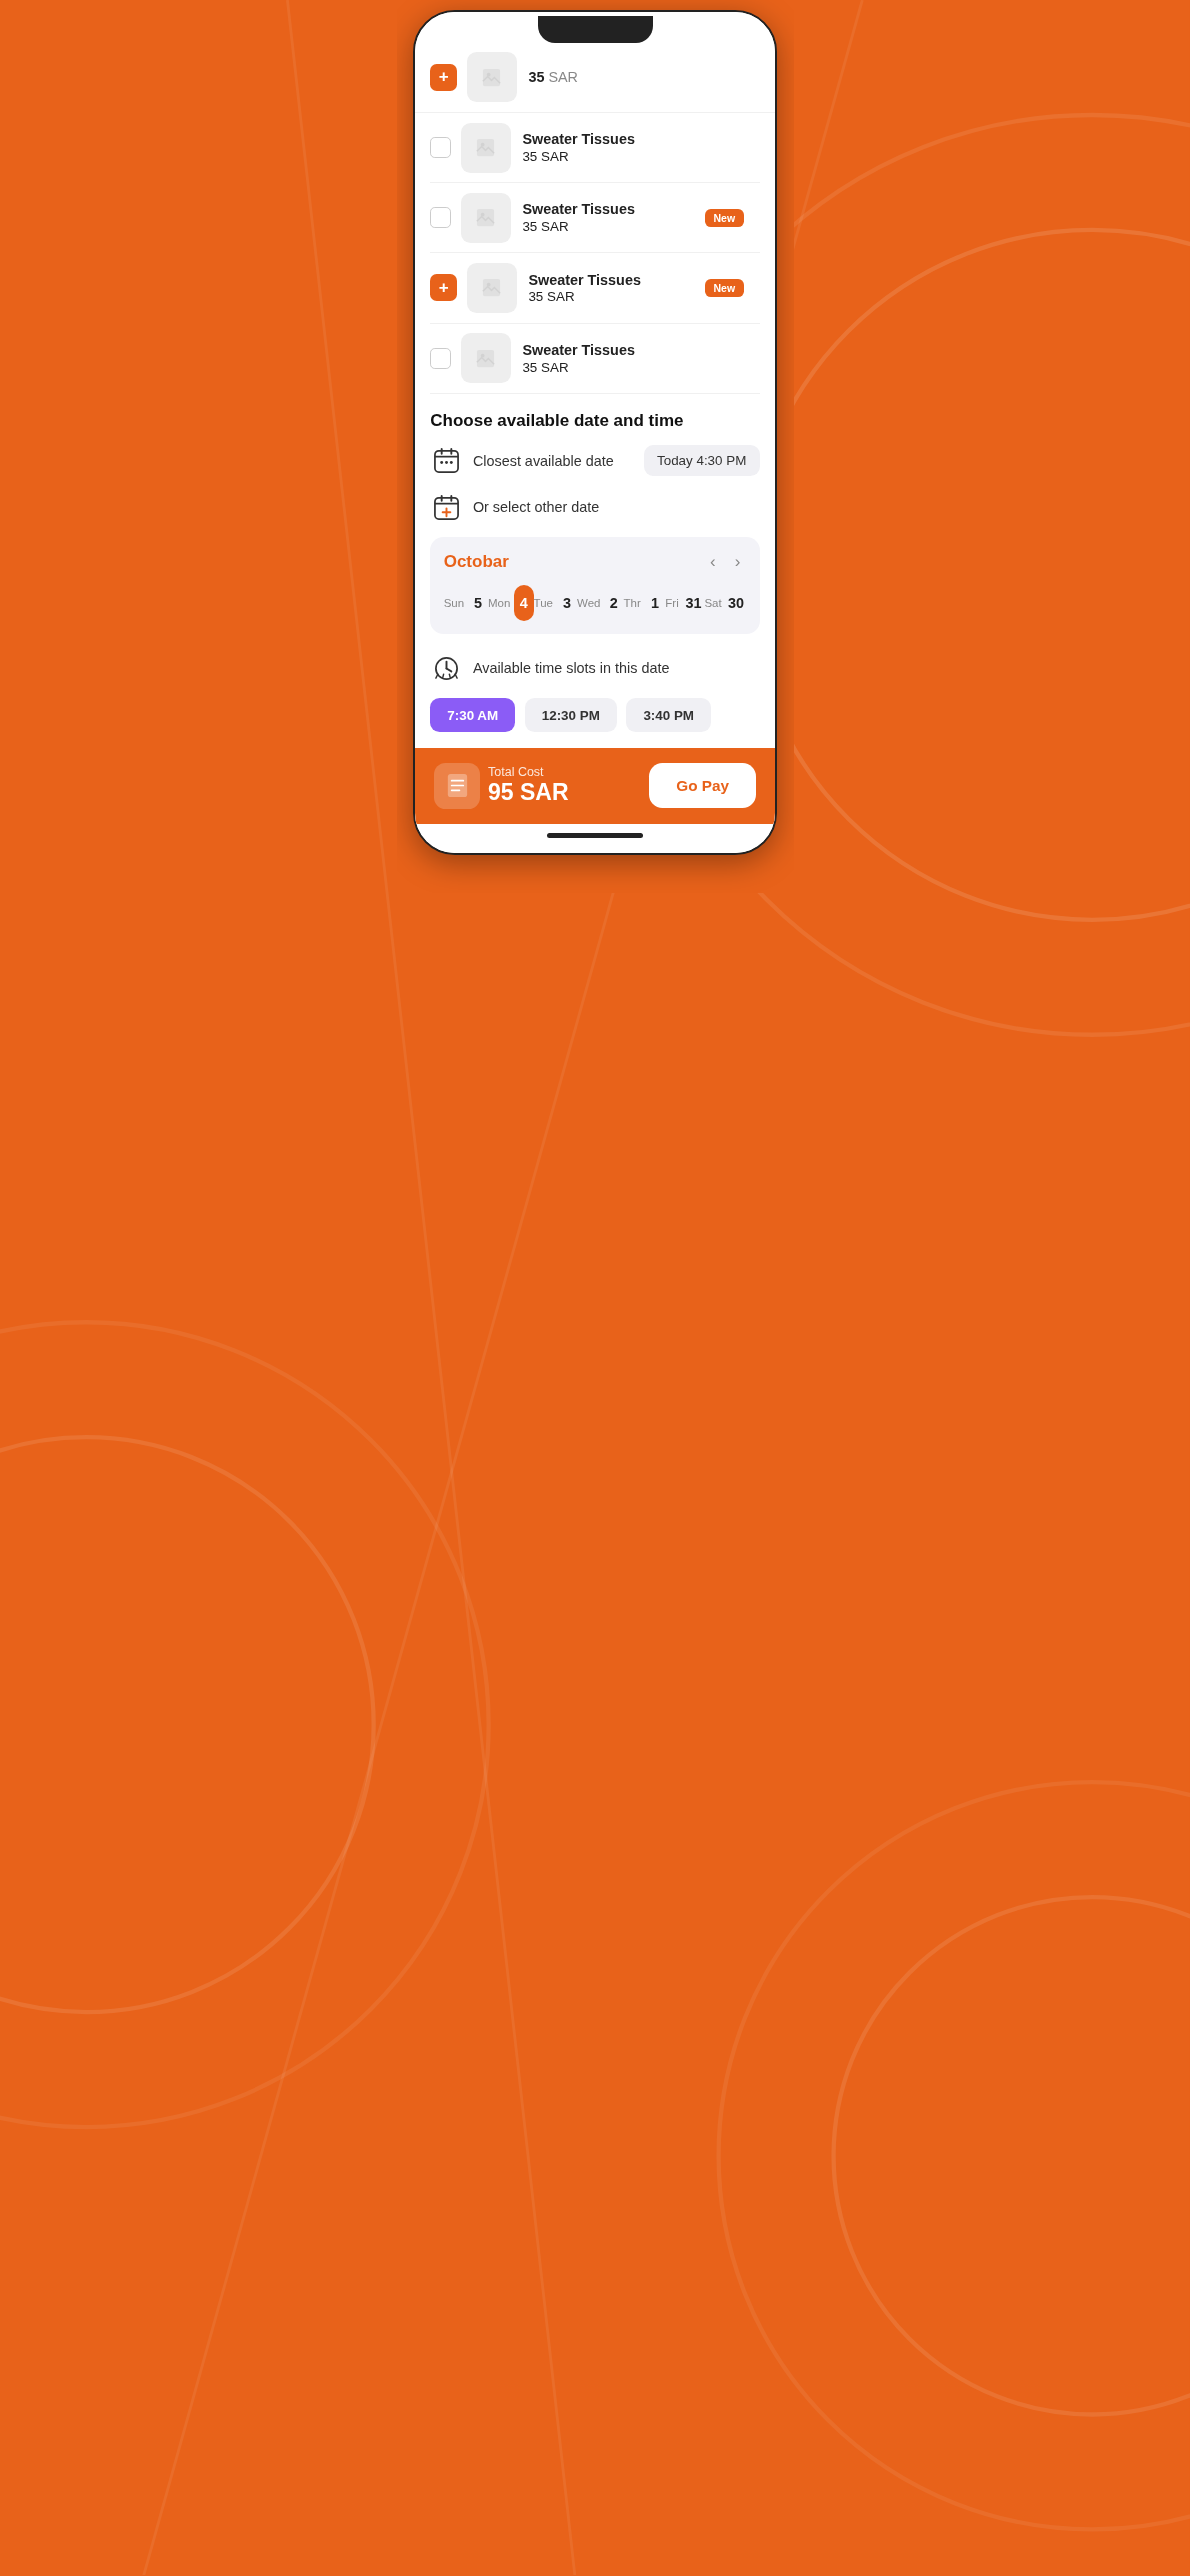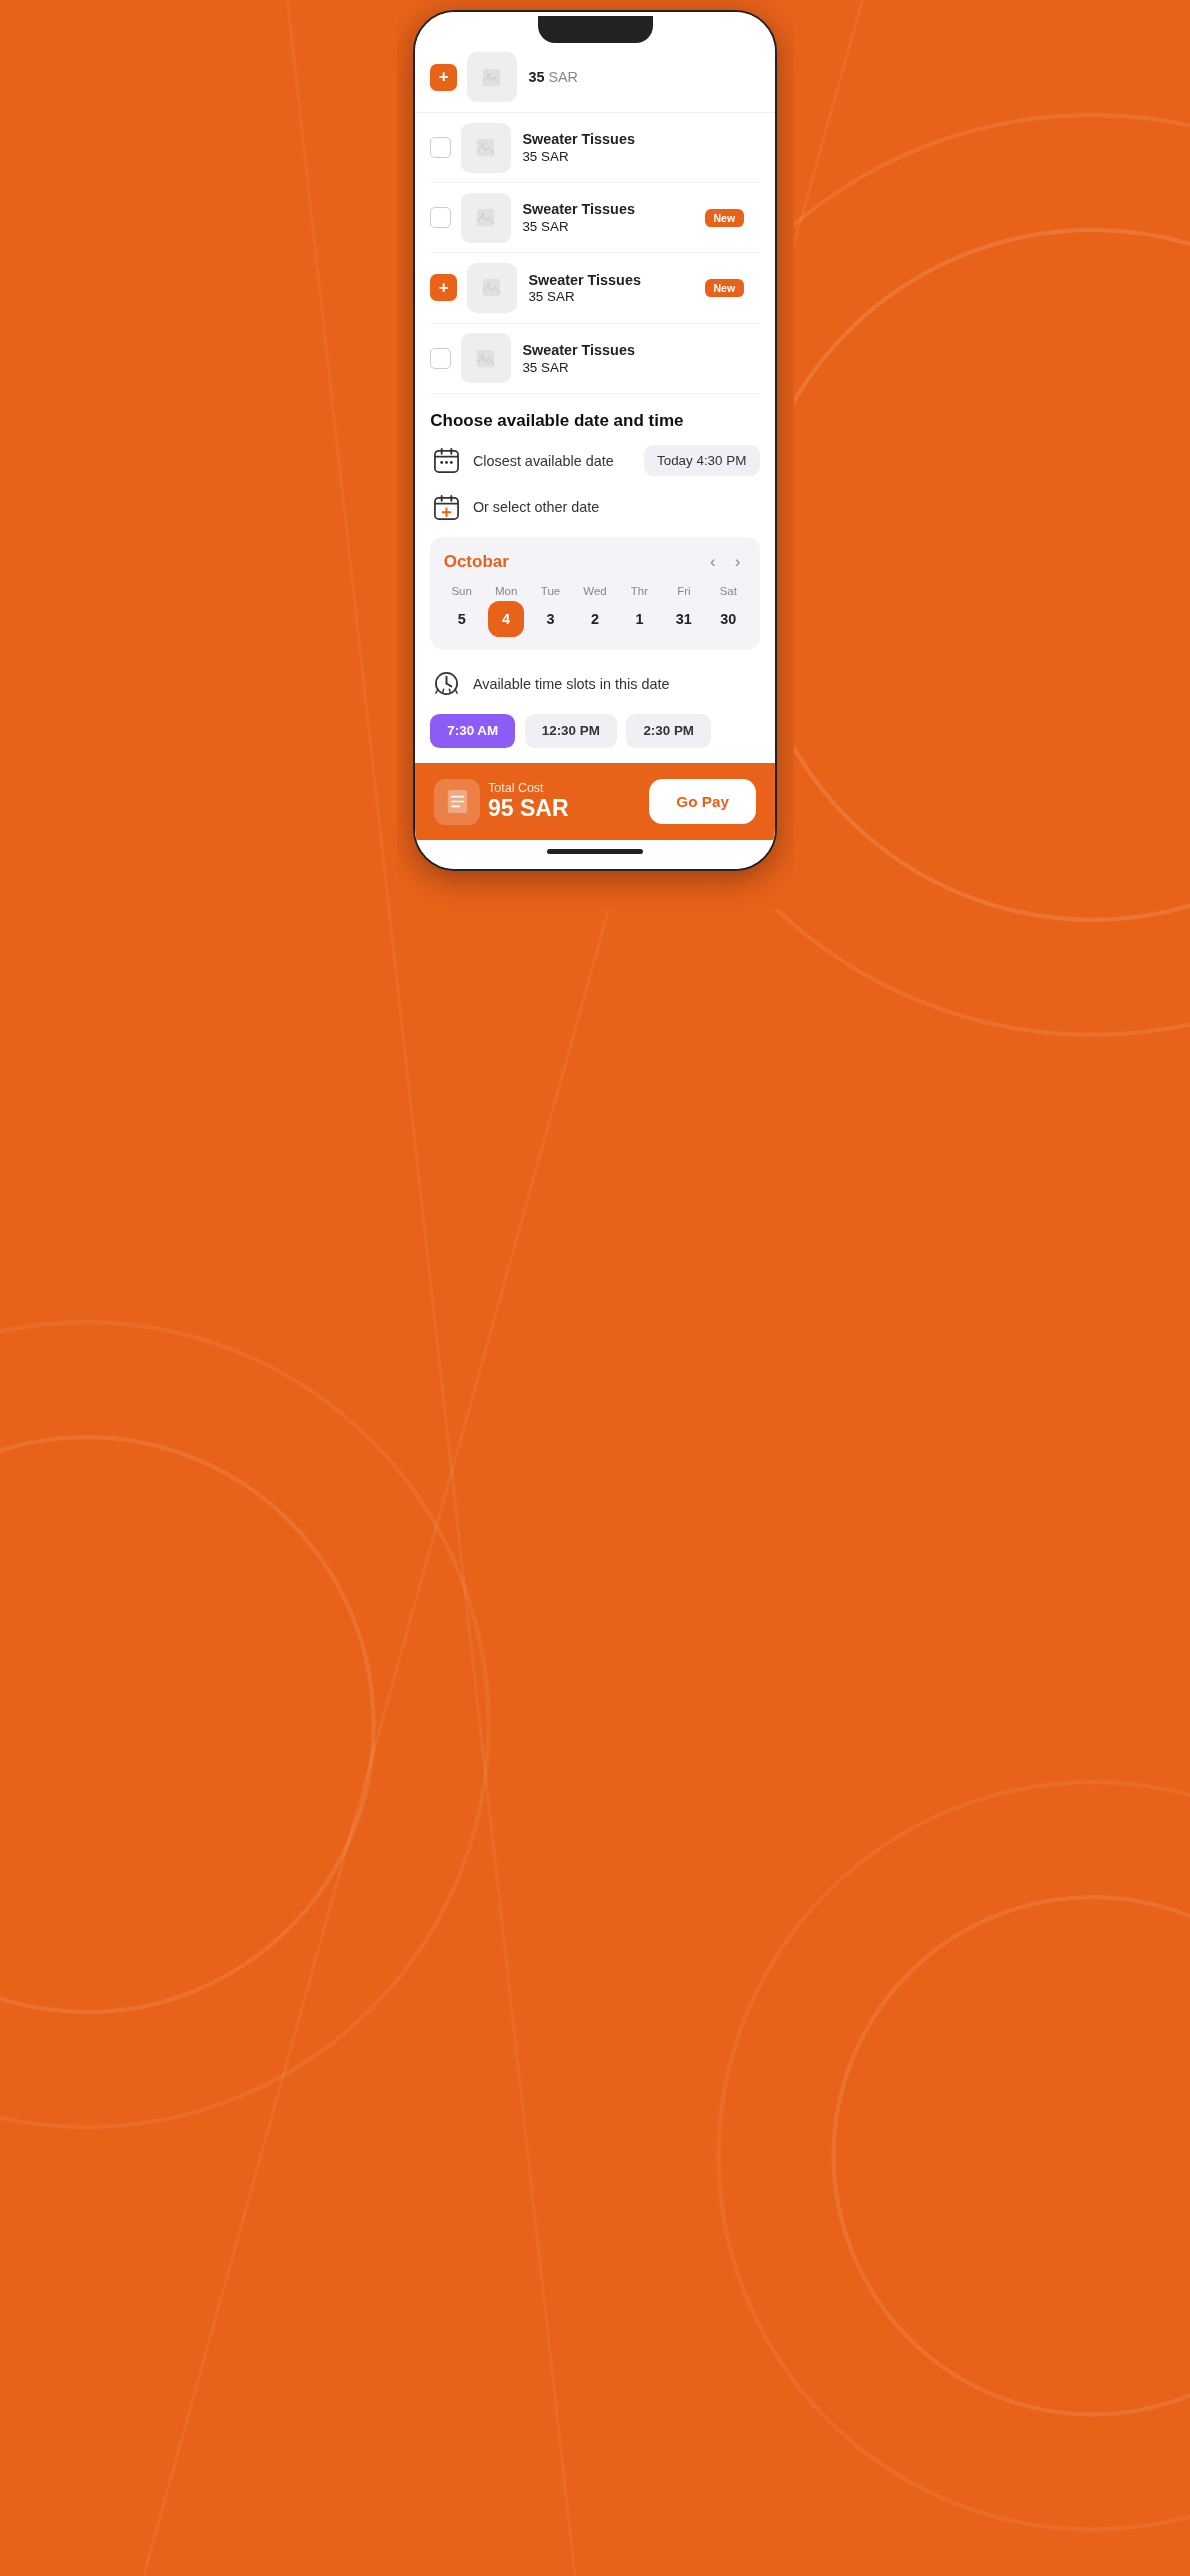--- a/index.html
+++ b/index.html
@@ -206,21 +206,20 @@
       color: #888;
       cursor: pointer;
       padding: 1.9px 5.8px;
     }
     .calendar-days {
       display: flex;
       justify-content: space-between;
     }
     .day-cell {
       display: flex;
-      flex-direction: column;
       align-items: center;
       gap: 3.8px;
       min-width: 36px;
     }
     .day-name {
       font-size: 11.5px;
       color: #888;
       font-weight: 500;
     }
     .day-num {
@@ -584,21 +583,21 @@
               <path d="M23 20 L25 24" stroke="#333" stroke-width="1.5" stroke-linecap="round"></path>
               <path d="M10 24 L11 20" stroke="#333" stroke-width="1.5" stroke-linecap="round"></path>
               <path d="M18 24 L17 20" stroke="#333" stroke-width="1.5" stroke-linecap="round"></path>
             </svg>
           </div>
           <div class="time-label">Available time slots in this date</div>
         </div>
         <div class="time-slots" id="time-slots-container">
             <button class="time-slot active">7:30 AM</button>
             <button class="time-slot inactive">12:30 PM</button>
-            <button class="time-slot inactive">2:30 PM</button>
+            <button class="time-slot inactive">3:40 PM</button>
           </div>
       </div>
 
       <div class="bottom-bar">
         <div class="cost-left">
           <div class="cost-icon">
             <svg width="29" height="29" viewBox="0 0 30 30" fill="none">
               <rect x="5" y="3" width="20" height="24" rx="3" fill="rgba(255,255,255,0.3)"></rect>
               <line x1="9" y1="10" x2="21" y2="10" stroke="white" stroke-width="1.8" stroke-linecap="round"></line>
               <line x1="9" y1="15" x2="21" y2="15" stroke="white" stroke-width="1.8" stroke-linecap="round"></line>

